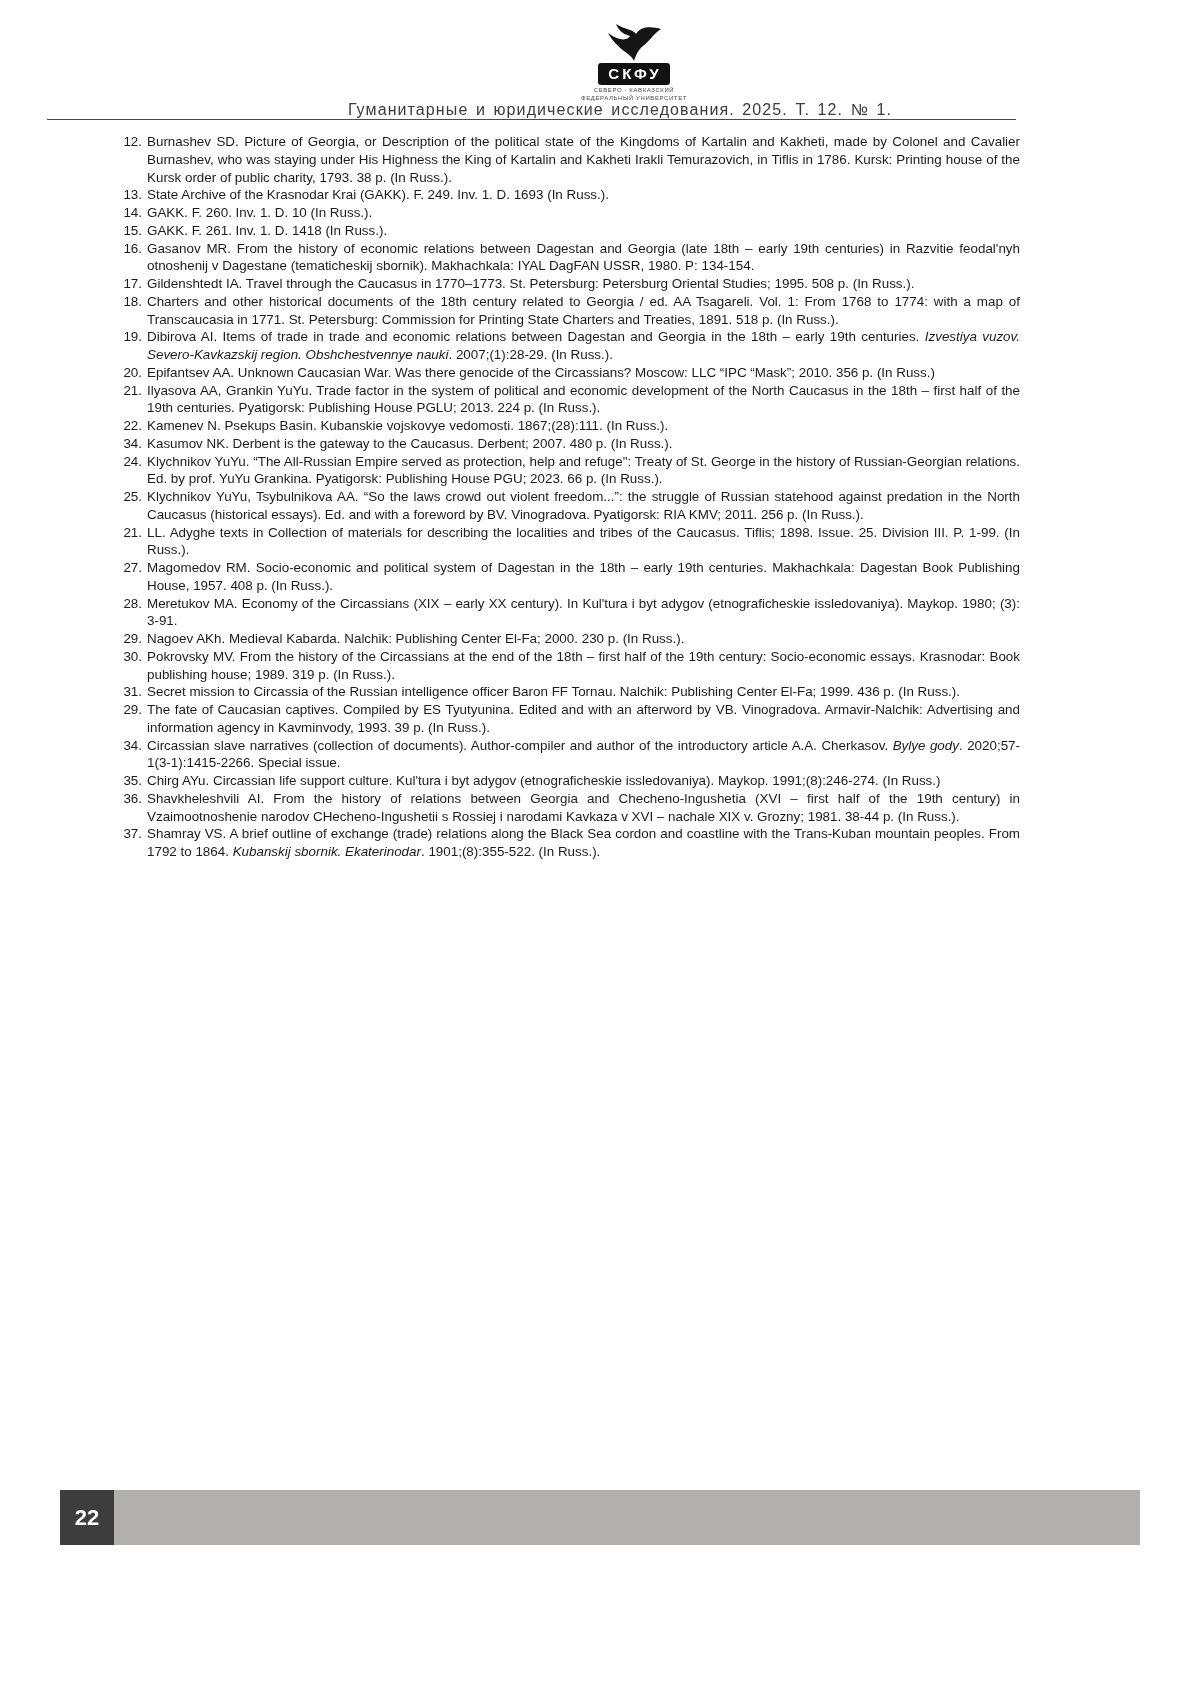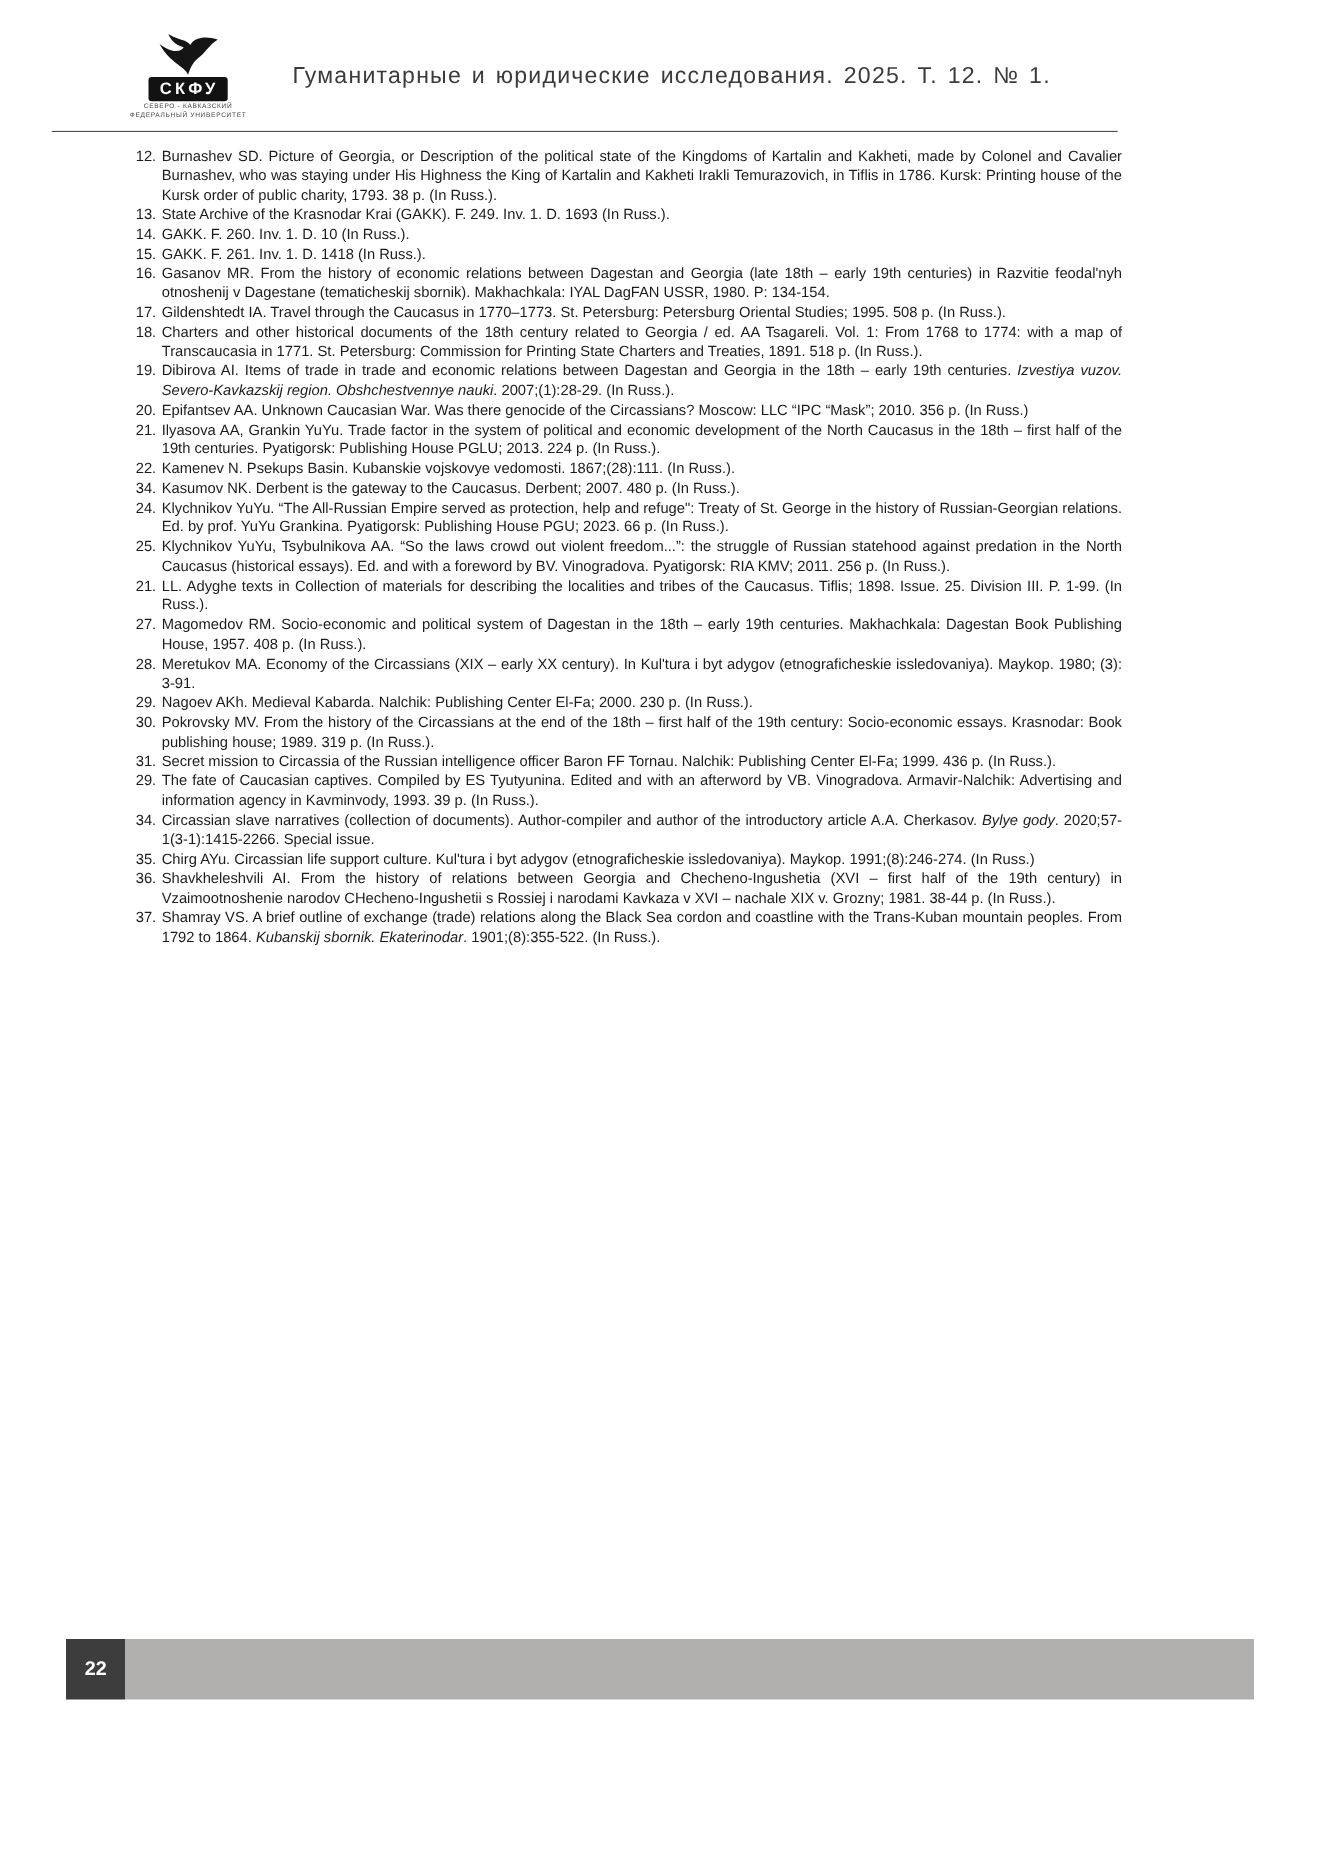--- a/index.html
+++ b/index.html
@@ -7,35 +7,35 @@
   body {
     width:1200px; height:1697px; position:relative;
     font-family:"Liberation Sans", sans-serif;
     color:#1c1c1c;
   }
   .page { position:absolute; inset:0; background:#fff; overflow:hidden; }
 
   
   .header {
     position:absolute; top:24px; left:48px; right:48px; height:90px;
-    display:flex; align-items:center;
+    display:flex; align-items:center;flex-direction:column;
   }
   .logo { width:110px; margin-left:68px; text-align:center; }
   .logo-bird { display:block; margin:0 auto 1px auto; }
   .logo-acronym {
     display:inline-block; background:#121212; color:#ffffff;
     font-weight:bold; font-size:15px; letter-spacing:3px;
     padding:2px 8px 3px 10px; border-radius:3px;
   }
   .logo-caption {
     font-size:6px; letter-spacing:0.6px; color:#4a4a4a; margin-top:2px;
     white-space:nowrap;
   }
   .journal-title {
-    margin-left:40px; font-size:21px; letter-spacing:1.1px; color:#3b3b3b;
+    margin-left:40px; font-size:16px; letter-spacing:1.1px; color:#3b3b3b;
     word-spacing:2px;
   }
   .header-rule {
     position:absolute; top:119px; left:47px; width:969px; height:0;
     border-top:1.6px solid #4a4a4a;
   }
 
   
   .references {
     position:absolute; top:133px; left:119px; width:901px;
@@ -46,21 +46,21 @@
   .ref i { font-style:italic; }
 
   
   .footer {
     position:absolute; left:60px; top:1490px; right:60px; height:55px;
     display:flex;
   }
   .page-num-box {
     width:54px; height:55px; background:#3e3d3d; color:#fff;
     display:flex; align-items:center; justify-content:center;
-    font-size:18px; font-weight:bold;
+    font-size:22px; font-weight:bold;
   }
   .footer-bar { flex:1; height:55px; background:#b2afaf; }
 </style>
 </head>
 <body>
 
 <div class="page">
 
   <div class="header">
     <div class="logo">

